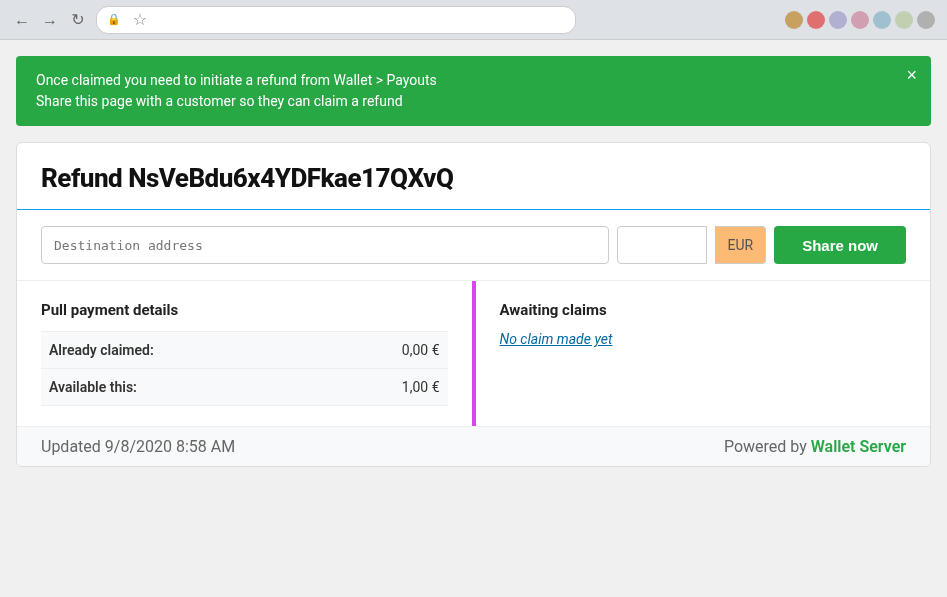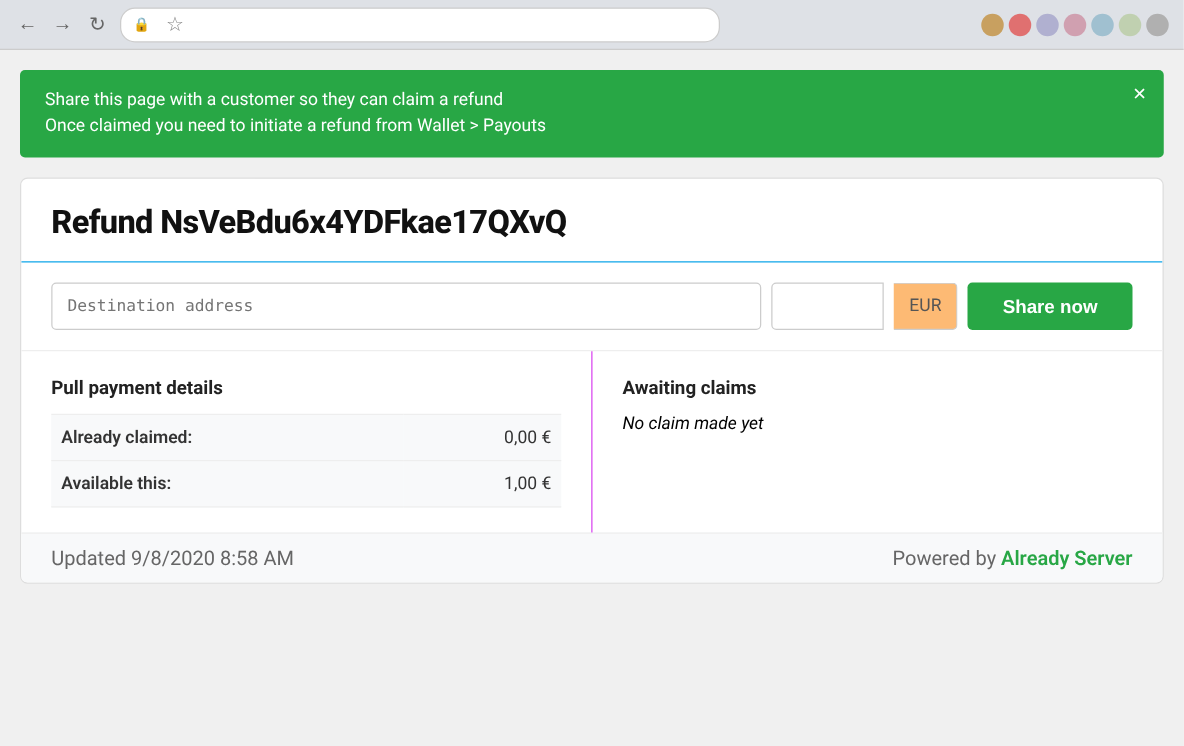--- a/index.html
+++ b/index.html
@@ -161,21 +161,21 @@
     }
 
     
     .two-col {
       display: flex;
       gap: 0;
     }
     .left-col {
       flex: 1;
       padding: 20px 24px;
-      border-right: 1px solid #d946ef;
+      border-right: 4px solid #d946ef;
     }
     .right-col {
       flex: 1;
       padding: 20px 24px;
     }
 
     .section-title {
       font-size: 15px;
       font-weight: 700;
       color: #222;
@@ -202,23 +202,24 @@
       color: #333;
       background: #f8f9fa;
     }
     .details-table .value-cell {
       text-align: right;
       background: #f8f9fa;
       color: #333;
     }
 
     .no-claim-text {
-      color: #000000;
+      color: #0369a1;
       font-size: 14px;
       font-style: italic;
+      text-decoration: underline;
     }
 
     
     .card-footer {
       background: #f8f9fa;
       border-top: 1px solid #eee;
       padding: 10px 24px;
       display: flex;
       justify-content: space-between;
       align-items: center;
@@ -249,22 +250,22 @@
     <span style="width:18px;height:18px;border-radius:50%;background:#d0a0b0;display:inline-block;"></span>
     <span style="width:18px;height:18px;border-radius:50%;background:#a0c0d0;display:inline-block;"></span>
     <span style="width:18px;height:18px;border-radius:50%;background:#c0d0b0;display:inline-block;"></span>
     <span style="width:18px;height:18px;border-radius:50%;background:#b0b0b0;display:inline-block;"></span>
   </div>
 </div>
 
 <div class="page-content">
 
   <div class="notification-banner">
+    <p>Once claimed you need to initiate a refund from Wallet &gt; Payouts</p>
     <p>Share this page with a customer so they can claim a refund</p>
-    <p>Once claimed you need to initiate a refund from Wallet &gt; Payouts</p>
     <button class="close-btn">×</button>
   </div>
 
   <div class="main-card">
 
     <div class="card-header">
       <h1 class="card-title">Refund NsVeBdu6x4YDFkae17QXvQ</h1>
     </div>
 
     <div class="claim-form-row">
@@ -294,18 +295,18 @@
 
       <div class="right-col">
         <div class="section-title">Awaiting claims</div>
         <p class="no-claim-text">No claim made yet</p>
       </div>
     </div>
 
     <div class="card-footer">
       <span>Updated 9/8/2020 8:58 AM</span>
       <span>
-        <span>Powered by </span><a class="btcpay-link">Already Server</a>
+        <span>Powered by </span><a class="btcpay-link">Wallet Server</a>
       </span>
     </div>
 
   </div>
 </div>
 
 </body></html>

